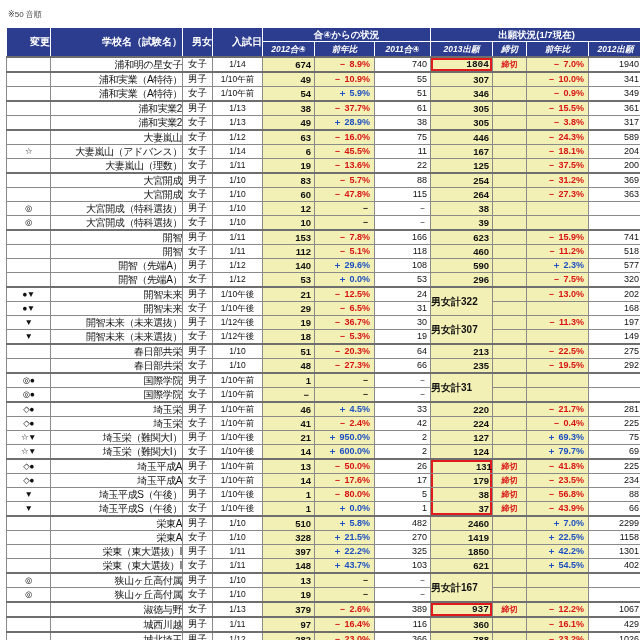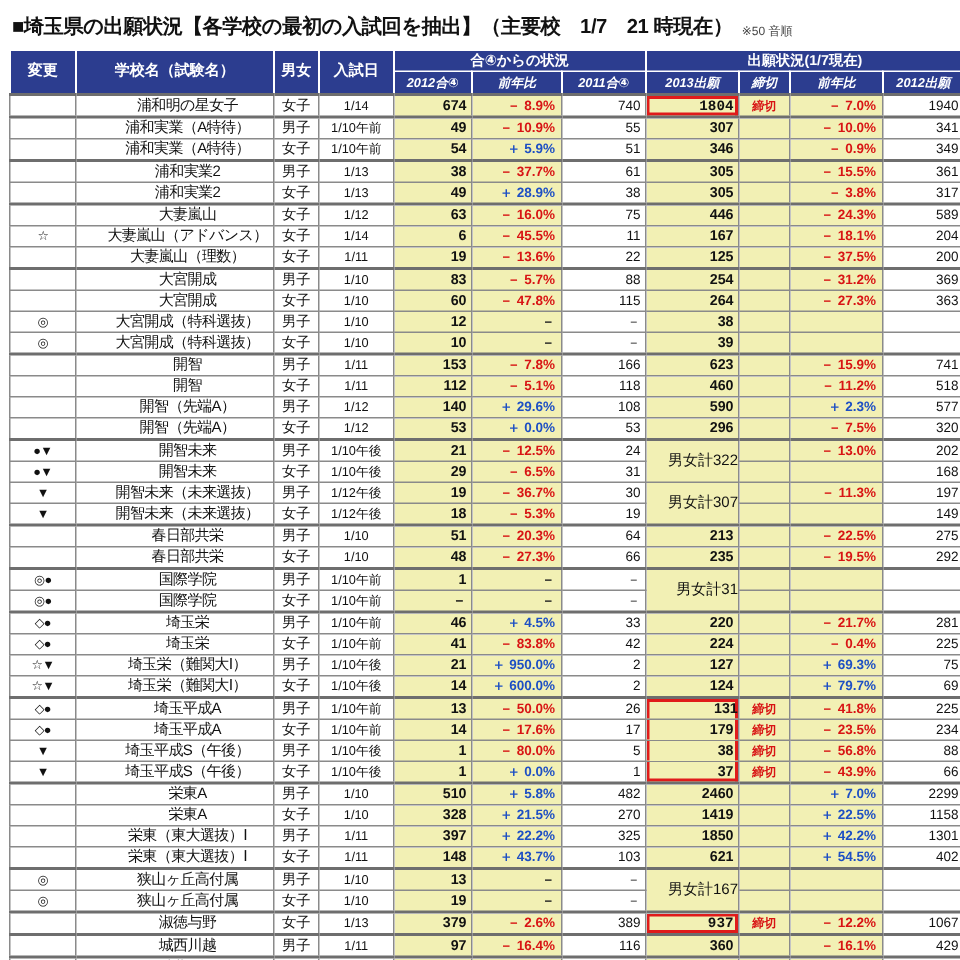--- a/index.html
+++ b/index.html
@@ -29,46 +29,46 @@
     padding:0;height:13px;
     overflow:hidden;white-space:nowrap;
     font-weight:normal;color:#111;
   }
 
   
   thead th{
     background:#2c3d8f;color:#ffffff;font-weight:bold;
     text-align:center;font-size:9.5px;border:1px solid #ffffff;
   }
-  thead th.h-tall{height:27px;font-size:10px;}
+  thead th.h-tall{height:27px;font-size:10px;text-align:right;}
   thead th.h-grp{height:13px;font-size:9.5px;}
   thead th.h-sub{height:14px;font-size:8.5px;font-style:italic;}
 
   
   .c-chg{width:44px;}
   .c-name{width:132px;}
   .c-sex{width:30px;}
   .c-date{width:50px;}
   .c-2012g{width:52px;}
   .c-prev1{width:60px;}
   .c-2011g{width:56px;}
   .c-2013a{width:62px;}
   .c-close{width:34px;}
   .c-prev2{width:62px;}
   .c-2012a{width:54px;}
 
   
   .chg{text-align:center;font-size:8.5px;letter-spacing:-.5px;}
-  .nm{text-align:center;padding-left:17px;font-size:10px;letter-spacing:-.4px;}
+  .nm{text-align:right;padding-left:17px;font-size:10px;letter-spacing:-.4px;}
   .sex{text-align:center;font-size:9.5px;font-family:Liberation Mono, monospace;}
   .dt{text-align:center;font-size:8.5px;}
   .num{text-align:right;padding-right:3px;font-weight:bold;font-size:9.5px;}
   .numlt{text-align:right;padding-right:3px;font-size:9px;font-weight:normal;}
   .pct{text-align:right;padding-right:4px;font-weight:bold;font-size:9px;}
-  .mid{text-align:right;font-weight:normal;font-size:10px;}
+  .mid{text-align:left;font-weight:bold;font-size:10px;}
 
   .yel{background:#f2f0b4;}
   .wht{background:#ffffff;}
   .neg{color:#d81414;}
   .pos{color:#1d4fc4;}
   .dash{color:#222;font-weight:bold;}
   .close{color:#d81414;font-weight:bold;text-align:center;font-size:8px;}
 
   
   tr.grp td{border-top:2px solid #6e6e6e;}
@@ -90,21 +90,20 @@
     font-family:"DejaVu Sans",sans-serif;
     pointer-events:none;
   }
 </style>
 </head>
 <body>
 
 <div class="page">
 
   <div class="titlebar">
-    <span class="title-main"><span>■</span><span>埼玉県の出願状況【各学校の最初の入試回を抽出】（主要校　1/7　21 時現在）</span></span>
     <span class="title-note">※50 音順</span>
   </div>
 
   <table>
     <colgroup>
       <col class="c-chg">
         <col class="c-name">
         <col class="c-sex">
         <col class="c-date">
       <col class="c-2012g">
@@ -456,21 +455,21 @@
           <td class="close yel"></td>
           <td class="pct yel neg">－ 21.7%</td>
           <td class="numlt wht">281</td>
         </tr>
         <tr>
           <td class="chg wht">◇●</td>
           <td class="nm wht">埼玉栄</td>
           <td class="sex wht">女子</td>
           <td class="dt wht">1/10午前</td>
           <td class="num yel">41</td>
-          <td class="pct yel neg">－ 83.8%</td>
+          <td class="pct yel neg">－ 2.4%</td>
           <td class="numlt wht">42</td>
           <td class="num yel ">224</td>
           <td class="close yel"></td>
           <td class="pct yel neg">－ 0.4%</td>
           <td class="numlt wht">225</td>
         </tr>
         <tr>
           <td class="chg wht">☆▼</td>
           <td class="nm wht">埼玉栄（難関大Ⅰ）</td>
           <td class="sex wht">男子</td>

